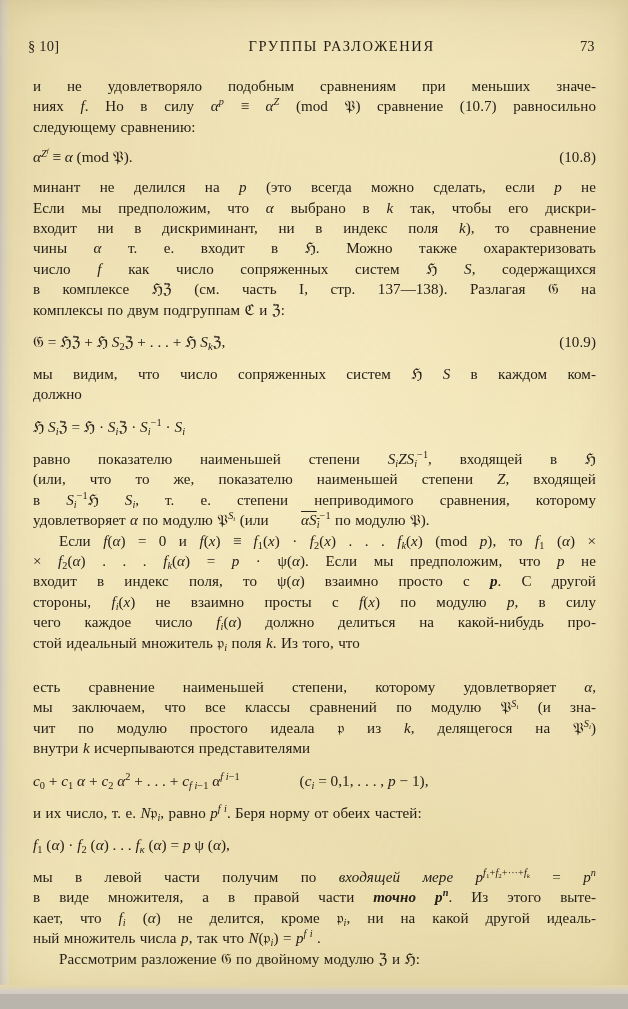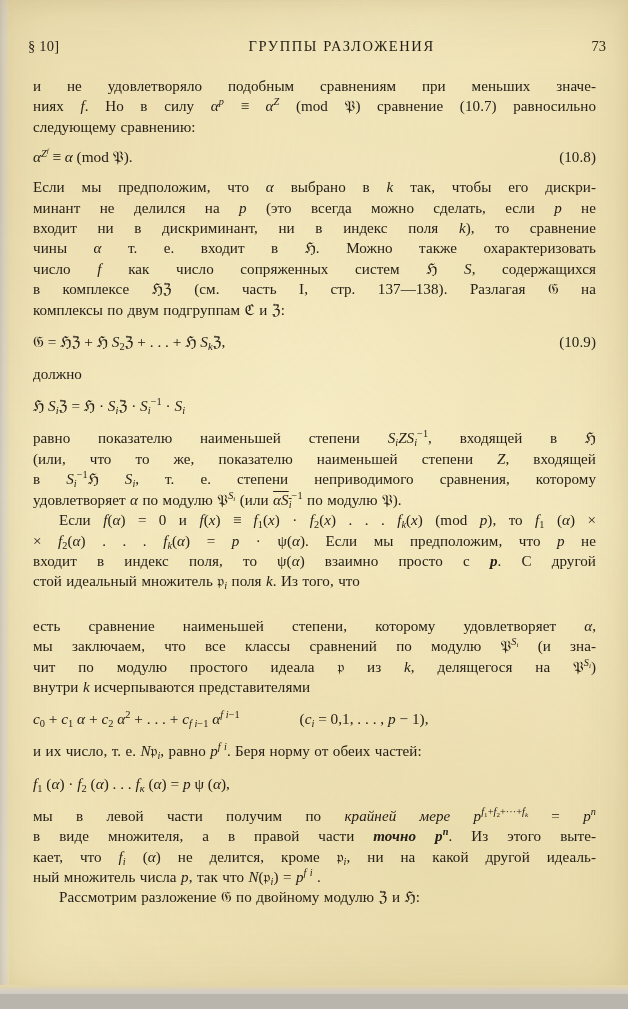--- a/index.html
+++ b/index.html
@@ -67,21 +67,21 @@
     flex: 1;
     text-align: center;
     font-size: 14.5px;
     letter-spacing: 1.6px;
     color: #231e17;
     padding-left: 44px;
   }
   #runhead .pageno {
     font-size: 14.5px;
     min-width: 26px;
-    text-align: right;
+    text-align: left;
     color: #2a241c;
   }
 
   
   #body {
     position: absolute;
     left: 33px;
     top: 76px;
     width: 563px;
   }
@@ -116,21 +116,21 @@
   }
   div.eq .cond {
     display: inline-block;
     margin-left: 56px;
   }
 
   i, .it { font-style: italic; }
   .fr { font-family: "DejaVu Serif", "Liberation Serif", serif; font-style: normal; }
   sup { font-size: 68%; line-height: 0; vertical-align: .55em; }
   sub { font-size: 68%; line-height: 0; vertical-align: -.28em; }
-  .ovl { text-decoration: overline; }
+  .ovl { text-decoration: overline; margin-left: 28px; }
   .eqv { letter-spacing: -.3px; }
   .gap10 { height: 10px; }
   .gap12 { height: 12px; }
 </style>
 </head>
 <body>
 
 <div id="page">
 
   <div id="left-gutter"></div>
@@ -147,51 +147,54 @@
     <p class="tx">ниях <i>f</i>. Но в силу <i>α</i><sup><i>p</i></sup> <span class="eqv">≡</span> <i>α</i><sup><i>Z</i></sup> (mod <span class="fr">𝔓</span>) сравнение (10.7) равносильно</p>
     <p class="tx last">следующему сравнению:</p>
 
     <div class="gap10"></div>
     <div class="eq">
       <i>α</i><sup><i>Z<sup>f</sup></i></sup> <span class="eqv">≡</span> <i>α</i> (mod <span class="fr">𝔓</span>).
       <span class="tag">(10.8)</span>
     </div>
     <div class="gap10"></div>
 
+    <p class="tx">минант не делился на <i>p</i> (это всегда можно сделать, если <i>p</i> не</p>
     <p class="tx">Если мы предположим, что <i>α</i> выбрано в <i>k</i> так, чтобы его дискри-</p>
-    <p class="tx">минант не делился на <i>p</i> (это всегда можно сделать, если <i>p</i> не</p>
     <p class="tx">входит ни в дискриминант, ни в индекс поля <i>k</i>), то сравнение</p>
     <p class="tx">чины <i>α</i> т. е. входит в <span class="fr">ℌ</span>. Можно также охарактеризовать</p>
     <p class="tx">число <i>f</i> как число сопряженных систем <span class="fr">ℌ</span> <i>S</i>, содержащихся</p>
     <p class="tx">в комплексе <span class="fr">ℌℨ</span> (см. часть I, стр. 137—138). Разлагая <span class="fr">𝔊</span> на</p>
     <p class="tx last">комплексы по двум подгруппам <span class="fr">ℭ</span> и <span class="fr">ℨ</span>:</p>
 
     <div class="gap12"></div>
     <div class="eq">
       <span class="fr">𝔊</span> = <span class="fr">ℌℨ</span> + <span class="fr">ℌ</span> <i>S</i><sub>2</sub><span class="fr">ℨ</span> + . . . + <span class="fr">ℌ</span> <i>S</i><sub><i>k</i></sub><span class="fr">ℨ</span>,
       <span class="tag">(10.9)</span>
     </div>
     <div class="gap12"></div>
 
+    <p class="tx">мы видим, что число сопряженных систем <span class="fr">ℌ</span> <i>S</i> в каждом ком-</p>
     <p class="tx last">должно</p>
 
     <div class="gap12"></div>
     <div class="eq">
       <span class="fr">ℌ</span> <i>S<sub>i</sub></i><span class="fr">ℨ</span> = <span class="fr">ℌ</span> · <i>S<sub>i</sub></i><span class="fr">ℨ</span> · <i>S<sub>i</sub></i><sup>−1</sup> · <i>S<sub>i</sub></i>
     </div>
     <div class="gap12"></div>
 
     <p class="tx">равно показателю наименьшей степени <i>S<sub>i</sub>ZS<sub>i</sub></i><sup>−1</sup>, входящей в <span class="fr">ℌ</span></p>
     <p class="tx">(или, что то же, показателю наименьшей степени <i>Z</i>, входящей</p>
     <p class="tx">в <i>S<sub>i</sub></i><sup>−1</sup><span class="fr">ℌ</span> <i>S<sub>i</sub></i>, т. е. степени неприводимого сравнения, которому</p>
     <p class="tx last">удовлетворяет <i>α</i> по модулю <span class="fr">𝔓</span><sup><i>S<sub>i</sub></i></sup> (или <span class="ovl"><i>α</i><i>S<sub>i</sub></i></span><sup>−1</sup> по модулю <span class="fr">𝔓</span>).</p>
 
     <p class="tx ind">Если <i>f</i>(<i>α</i>) = 0 и <i>f</i>(<i>x</i>) <span class="eqv">≡</span> <i>f</i><sub>1</sub>(<i>x</i>) · <i>f</i><sub>2</sub>(<i>x</i>) . . . <i>f<sub>k</sub></i>(<i>x</i>) (mod <i>p</i>), то <i>f</i><sub>1</sub> (<i>α</i>) ×</p>
     <p class="tx">× <i>f</i><sub>2</sub>(<i>α</i>) . . . <i>f<sub>k</sub></i>(<i>α</i>) = <i>p</i> · ψ(<i>α</i>). Если мы предположим, что <i>p</i> не</p>
     <p class="tx">входит в индекс поля, то ψ(<i>α</i>) взаимно просто с <b><i>p</i></b>. С другой</p>
+    <p class="tx">стороны, <i>f<sub>i</sub></i>(<i>x</i>) не взаимно просты с <i>f</i>(<i>x</i>) по модулю <i>p</i>, в силу</p>
+    <p class="tx">чего каждое число <i>f<sub>i</sub></i>(<i>α</i>) должно делиться на какой-нибудь про-</p>
     <p class="tx last">стой идеальный множитель <span class="fr">𝔭</span><i><sub>i</sub></i> поля <i>k</i>. Из того, что</p>
 
     <div class="gap12"></div>
     <div class="gap12"></div>
 
     <p class="tx">есть сравнение наименьшей степени, которому удовлетворяет <i>α</i>,</p>
     <p class="tx">мы заключаем, что все классы сравнений по модулю <span class="fr">𝔓</span><sup><i>S<sub>i</sub></i></sup> (и зна-</p>
     <p class="tx">чит по модулю простого идеала <span class="fr">𝔭</span> из <i>k</i>, делящегося на <span class="fr">𝔓</span><sup><i>S<sub>i</sub></i></sup>)</p>
     <p class="tx last">внутри <i>k</i> исчерпываются представителями</p>
 
@@ -203,21 +206,21 @@
     <div class="gap12"></div>
 
     <p class="tx last">и их число, т. е. <i>N</i><span class="fr">𝔭</span><i><sub>i</sub></i>, равно <i>p<sup>f i</sup></i>. Беря норму от обеих частей:</p>
 
     <div class="gap12"></div>
     <div class="eq">
       <i>f</i><sub>1</sub> (<i>α</i>) · <i>f</i><sub>2</sub> (<i>α</i>) . . . <i>f<sub>к</sub></i> (<i>α</i>) = <i>p</i> ψ (<i>α</i>),
     </div>
     <div class="gap12"></div>
 
-    <p class="tx">мы в левой части получим по <i>крайней мере</i> <i>p</i><sup><i>f</i><sub>1</sub>+<i>f</i><sub>2</sub>+···+<i>f<sub>k</sub></i></sup> = <i>p<sup>n</sup></i></p>
+    <p class="tx">мы в левой части получим по <i>входящей мере</i> <i>p</i><sup><i>f</i><sub>1</sub>+<i>f</i><sub>2</sub>+···+<i>f<sub>k</sub></i></sup> = <i>p<sup>n</sup></i></p>
     <p class="tx">в виде множителя, а в правой части <b><i>точно</i></b> <b><i>p<sup>n</sup></i></b>. Из этого выте-</p>
     <p class="tx">кает, что <i>f<sub>i</sub></i> (<i>α</i>) не делится, кроме <span class="fr">𝔭</span><i><sub>i</sub></i>, ни на какой другой идеаль-</p>
     <p class="tx last">ный множитель числа <i>p</i>, так что <i>N</i>(<span class="fr">𝔭</span><i><sub>i</sub></i>) = <i>p<sup>f i</sup></i> .</p>
 
     <p class="tx ind last">Рассмотрим разложение <span class="fr">𝔊</span> по двойному модулю <span class="fr">ℨ</span> и <span class="fr">ℌ</span>:</p>
 
   </div>
 
   <div id="grain"></div>
   <div id="vignette"></div>

